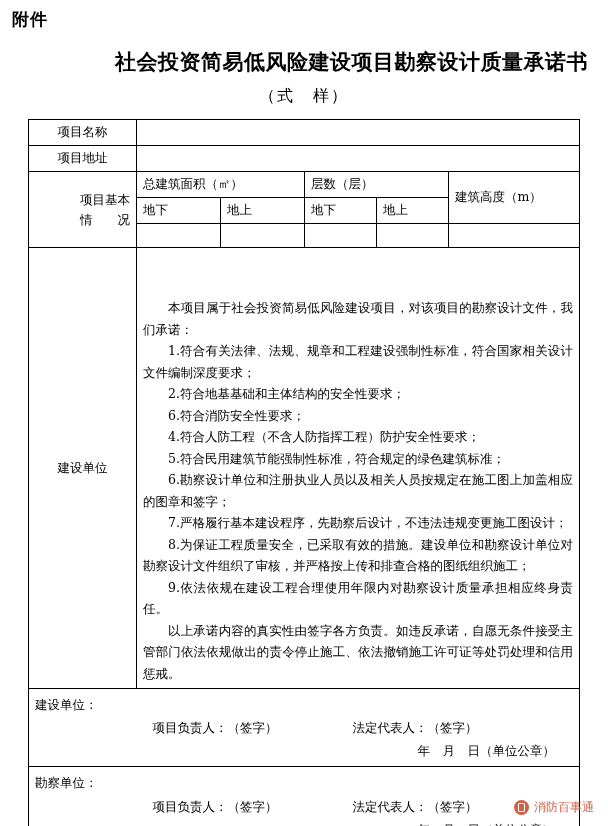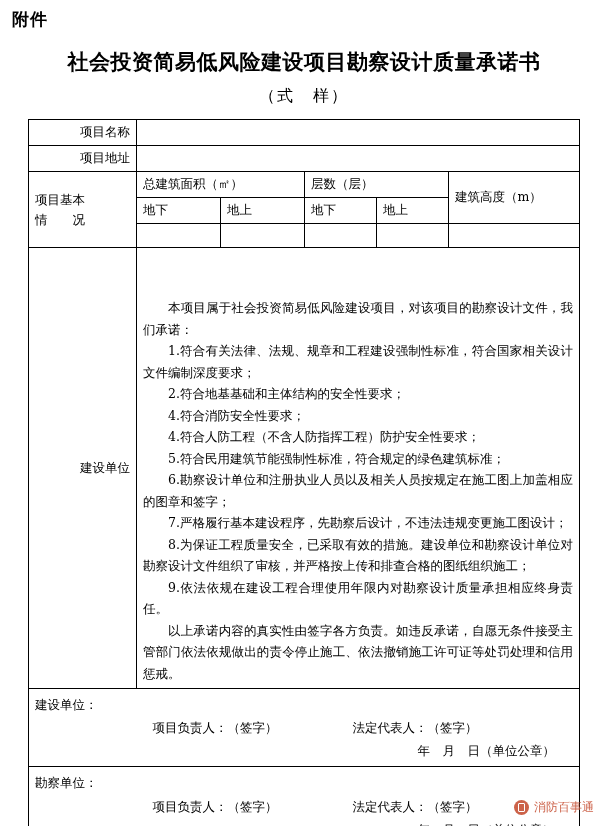--- a/index.html
+++ b/index.html
@@ -25,21 +25,21 @@
   .attach-label {
     position: absolute;
     left: 12px;
     top: 8px;
     font-size: 17px;
     font-weight: bold;
     font-family: "DejaVu Serif", "Liberation Serif", serif;
     letter-spacing: 1px;
   }
   .doc-title {
-    text-align: center;
+    text-align: right;
     font-size: 21px;
     font-weight: bold;
     font-family: "DejaVu Serif", "Liberation Serif", serif;
     margin: 0;
     padding: 48px 20px 0 20px;
     letter-spacing: 0.5px;
     white-space: nowrap;
   }
   .doc-subtitle {
     text-align: center;
@@ -55,21 +55,21 @@
     table-layout: fixed;
   }
   table.form td {
     border: 1px solid #000000;
     font-size: 12.5px;
     font-family: "DejaVu Serif", "Liberation Serif", serif;
     padding: 4px 6px;
     vertical-align: middle;
   }
   .lbl {
-    text-align: right;
+    text-align: center;
     white-space: nowrap;
   }
   .ctr {
     text-align: left;
   }
   .content-cell {
     vertical-align: top;
     padding: 7px 9px 7px 9px;
     line-height: 1.72;
     text-align: justify;
@@ -125,21 +125,21 @@
     position: absolute;
     left: 4px;
     top: 3px;
     width: 7px;
     height: 9px;
     border: 1.5px solid #ffffff;
     border-radius: 1px;
     box-sizing: border-box;
   }
   .vcenter-label {
-    text-align: left;
+    text-align: right;
     line-height: 1.6;
   }
 </style>
 </head>
 <body>
 
 <div class="page">
 
   <div class="attach-label">附件</div>
 
@@ -185,21 +185,21 @@
         <td>&nbsp;</td>
         <td>&nbsp;</td>
         <td>&nbsp;</td>
       </tr>
       <tr>
         <td class="lbl">建设单位</td>
         <td class="content-cell" colspan="5">
           <p class="first">本项目属于社会投资简易低风险建设项目，对该项目的勘察设计文件，我们承诺：</p>
           <p>1.符合有关法律、法规、规章和工程建设强制性标准，符合国家相关设计文件编制深度要求；</p>
           <p>2.符合地基基础和主体结构的安全性要求；</p>
-          <p>4.符合消防安全性要求；</p>
+          <p>6.符合消防安全性要求；</p>
           <p>4.符合人防工程（不含人防指挥工程）防护安全性要求；</p>
           <p>5.符合民用建筑节能强制性标准，符合规定的绿色建筑标准；</p>
           <p>6.勘察设计单位和注册执业人员以及相关人员按规定在施工图上加盖相应的图章和签字；</p>
           <p>7.严格履行基本建设程序，先勘察后设计，不违法违规变更施工图设计；</p>
           <p>8.为保证工程质量安全，已采取有效的措施。建设单位和勘察设计单位对勘察设计文件组织了审核，并严格按上传和排查合格的图纸组织施工；</p>
           <p>9.依法依规在建设工程合理使用年限内对勘察设计质量承担相应终身责任。</p>
           <p>以上承诺内容的真实性由签字各方负责。如违反承诺，自愿无条件接受主管部门依法依规做出的责令停止施工、依法撤销施工许可证等处罚处理和信用惩戒。</p>
         </td>
       </tr>
 

